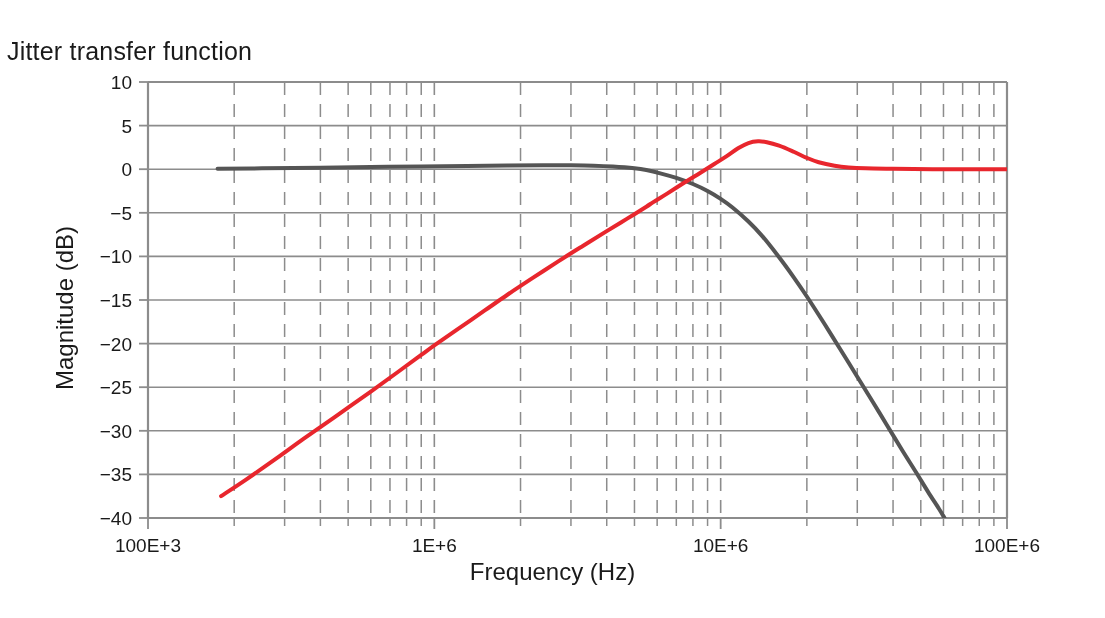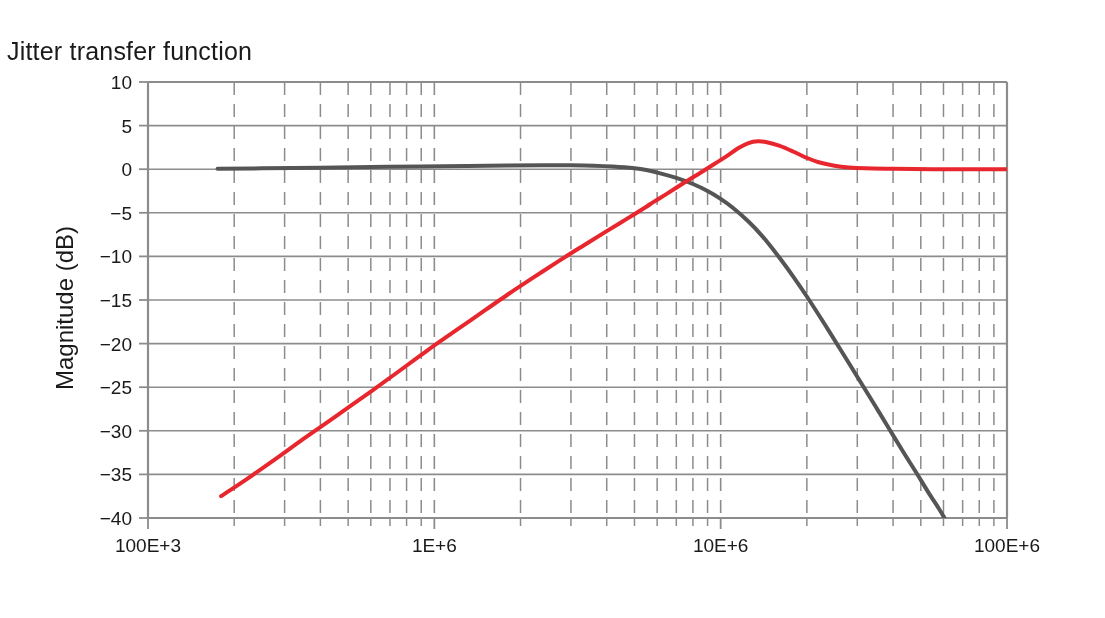--- a/index.html
+++ b/index.html
@@ -184,16 +184,17 @@
         <text x="132" y="525" class="tick-text ytick-text">−40</text>
       </g>
     <g id="xtick-label-layer">
         <text x="148" y="552" class="tick-text xtick-text">100E+3</text>
         <text x="434.3333333333333" y="552" class="tick-text xtick-text">1E+6</text>
         <text x="720.6666666666666" y="552" class="tick-text xtick-text">10E+6</text>
         <text x="1007" y="552" class="tick-text xtick-text">100E+6</text>
       </g>
   </svg>
 
+  <div id="xlabel">Frequency (Hz)</div>
 
   <div id="ylabel">Magnitude (dB)</div>
 
 </div>
 
 </body></html>

